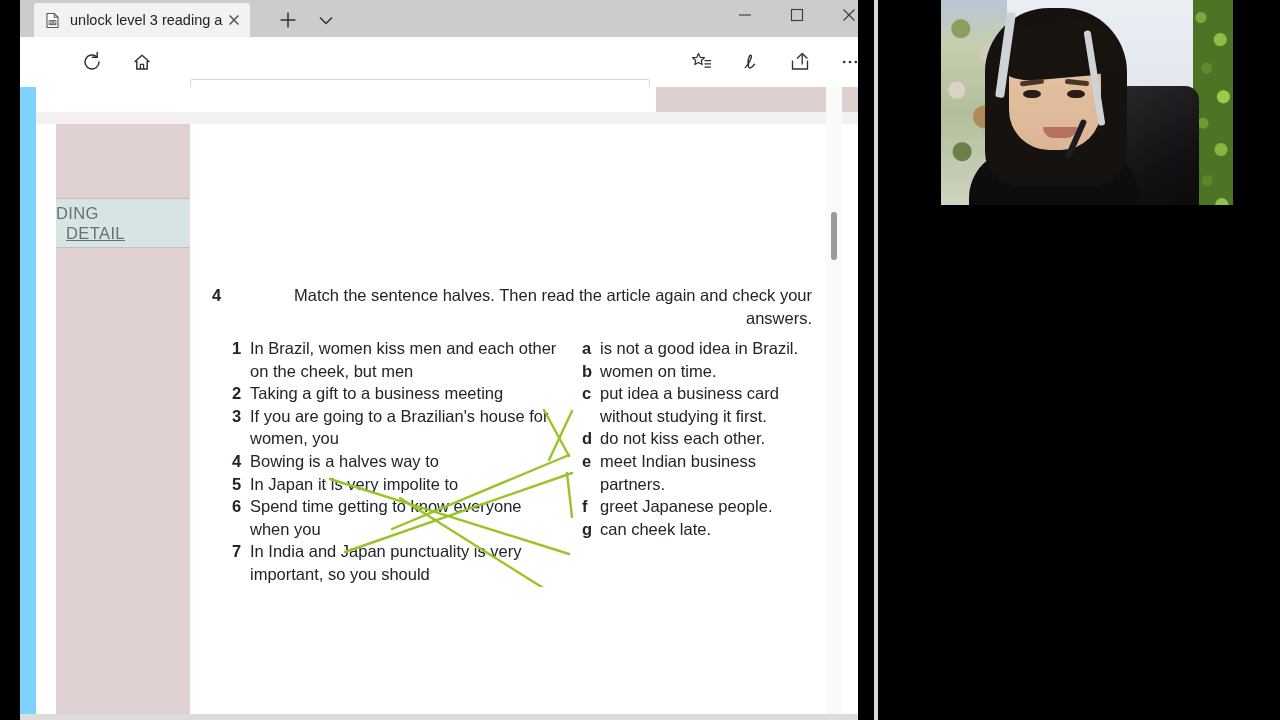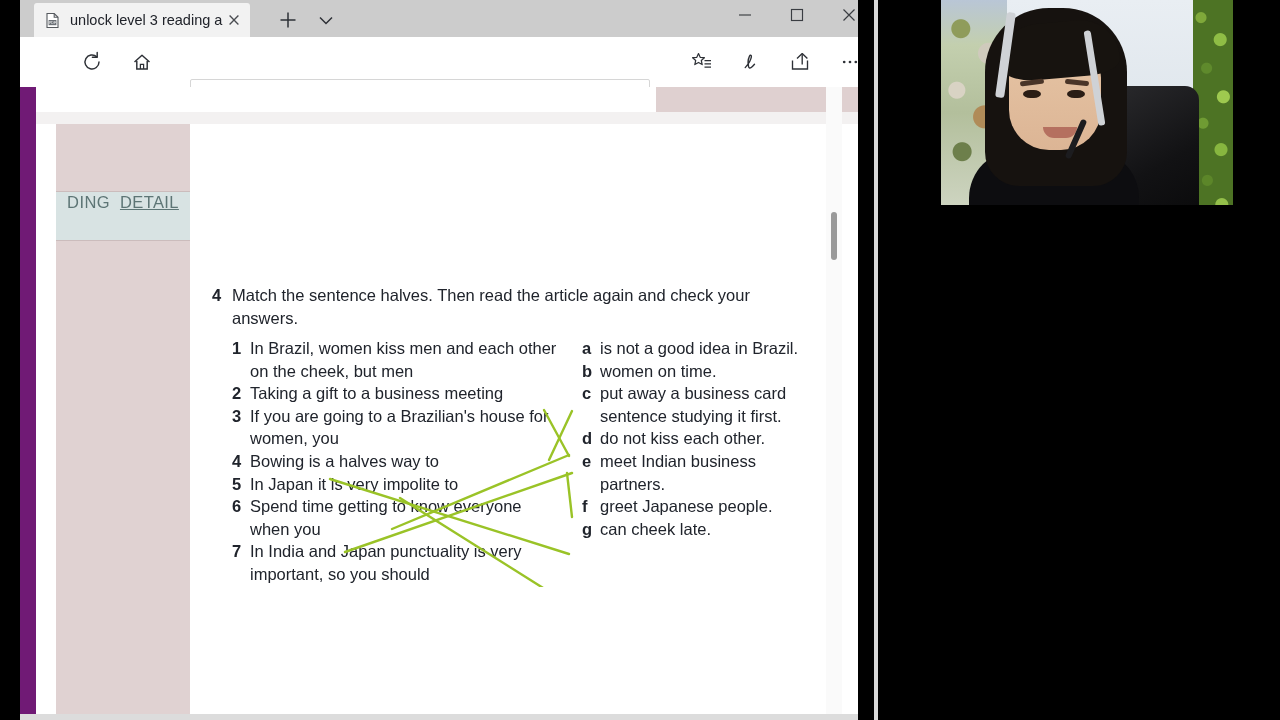--- a/index.html
+++ b/index.html
@@ -7,21 +7,21 @@
     width: 1280px; height: 720px;
     background: #000;
     font-family: "Liberation Sans", sans-serif;
     overflow: hidden;
   }
   #root { position: relative; width: 1280px; height: 720px; background: #000; }
 
   
   #browser {
     position: absolute; left: 20px; top: 0; width: 838px; height: 720px;
-    background: #701a75;
+    background: #7dd3fc;
   }
 
   
   #tabstrip {
     position: absolute; left: 0; top: 0; width: 838px; height: 37px;
     background: #cccccc;
   }
   #tab {
     position: absolute; left: 14px; top: 3px; width: 216px; height: 34px;
     background: #f2f2f2; border-radius: 3px 3px 0 0;
@@ -91,41 +91,41 @@
   
   #margincol {
     position: absolute; left: 20px; top: 37px; width: 134px; height: 596px;
     background: #e0d2d2;
   }
   .sidetab {
     position: absolute; left: 0; width: 134px;
     border-top: 1px solid #cbbcbc; border-bottom: 1px solid #cbbcbc;
   }
   #sidetab-active {
-    top: 67px; height: 50px; background: #d8e3e3;
-    display: flex; flex-direction: row; justify-content: center;
+    top: 74px; height: 50px; background: #d8e3e3;
+    display: flex; flex-direction: column; justify-content: center;
     padding-left: 0;
   }
   .sidetab-line {
     font-size: 16.5px; color: #5d7575; letter-spacing: .4px; line-height: 20px;
     white-space: nowrap;
   }
   .sidetab-line.indent { padding-left: 10px; text-decoration: underline; }
 
   
   #page {
     position: absolute; left: 154px; top: 37px; width: 648px; height: 596px;
     background: #ffffff;
   }
 
   #ex-wrap { position: absolute; left: 22px; top: 160px; width: 600px; }
 
   .ex-head { display: flex; font-size: 16.5px; color: #20242c; line-height: 23px; }
   .ex-num { flex: 0 0 20px; font-weight: bold; }
-  .ex-prompt { flex: 1 1 auto; }
+  .ex-prompt { flex: 1 1 auto; text-align: right; }
 
   #cols { position: relative; margin-top: 7px; height: 250px; }
 
   .col { position: absolute; top: 0; }
   #colL { left: 20px; width: 330px; }
   #colR { left: 370px; width: 220px; }
 
   .item { display: flex; font-size: 16.5px; color: #20242c; line-height: 22.6px; }
   .item .k { flex: 0 0 18px; font-weight: bold; }
   #colR .item .k { font-weight: bold; }
@@ -415,21 +415,21 @@
               <div class="item">
                 <span class="k">a</span>
                 <span class="t">is not a good idea in Brazil.</span>
               </div>
               <div class="item">
                 <span class="k">b</span>
                 <span class="t">women on time.</span>
               </div>
               <div class="item">
                 <span class="k">c</span>
-                <span class="t">put away a business card sentence studying it first.</span>
+                <span class="t">put idea a business card without studying it first.</span>
               </div>
               <div class="item">
                 <span class="k">d</span>
                 <span class="t">do not kiss each other.</span>
               </div>
               <div class="item">
                 <span class="k">e</span>
                 <span class="t">meet Indian business partners.</span>
               </div>
               <div class="item">

